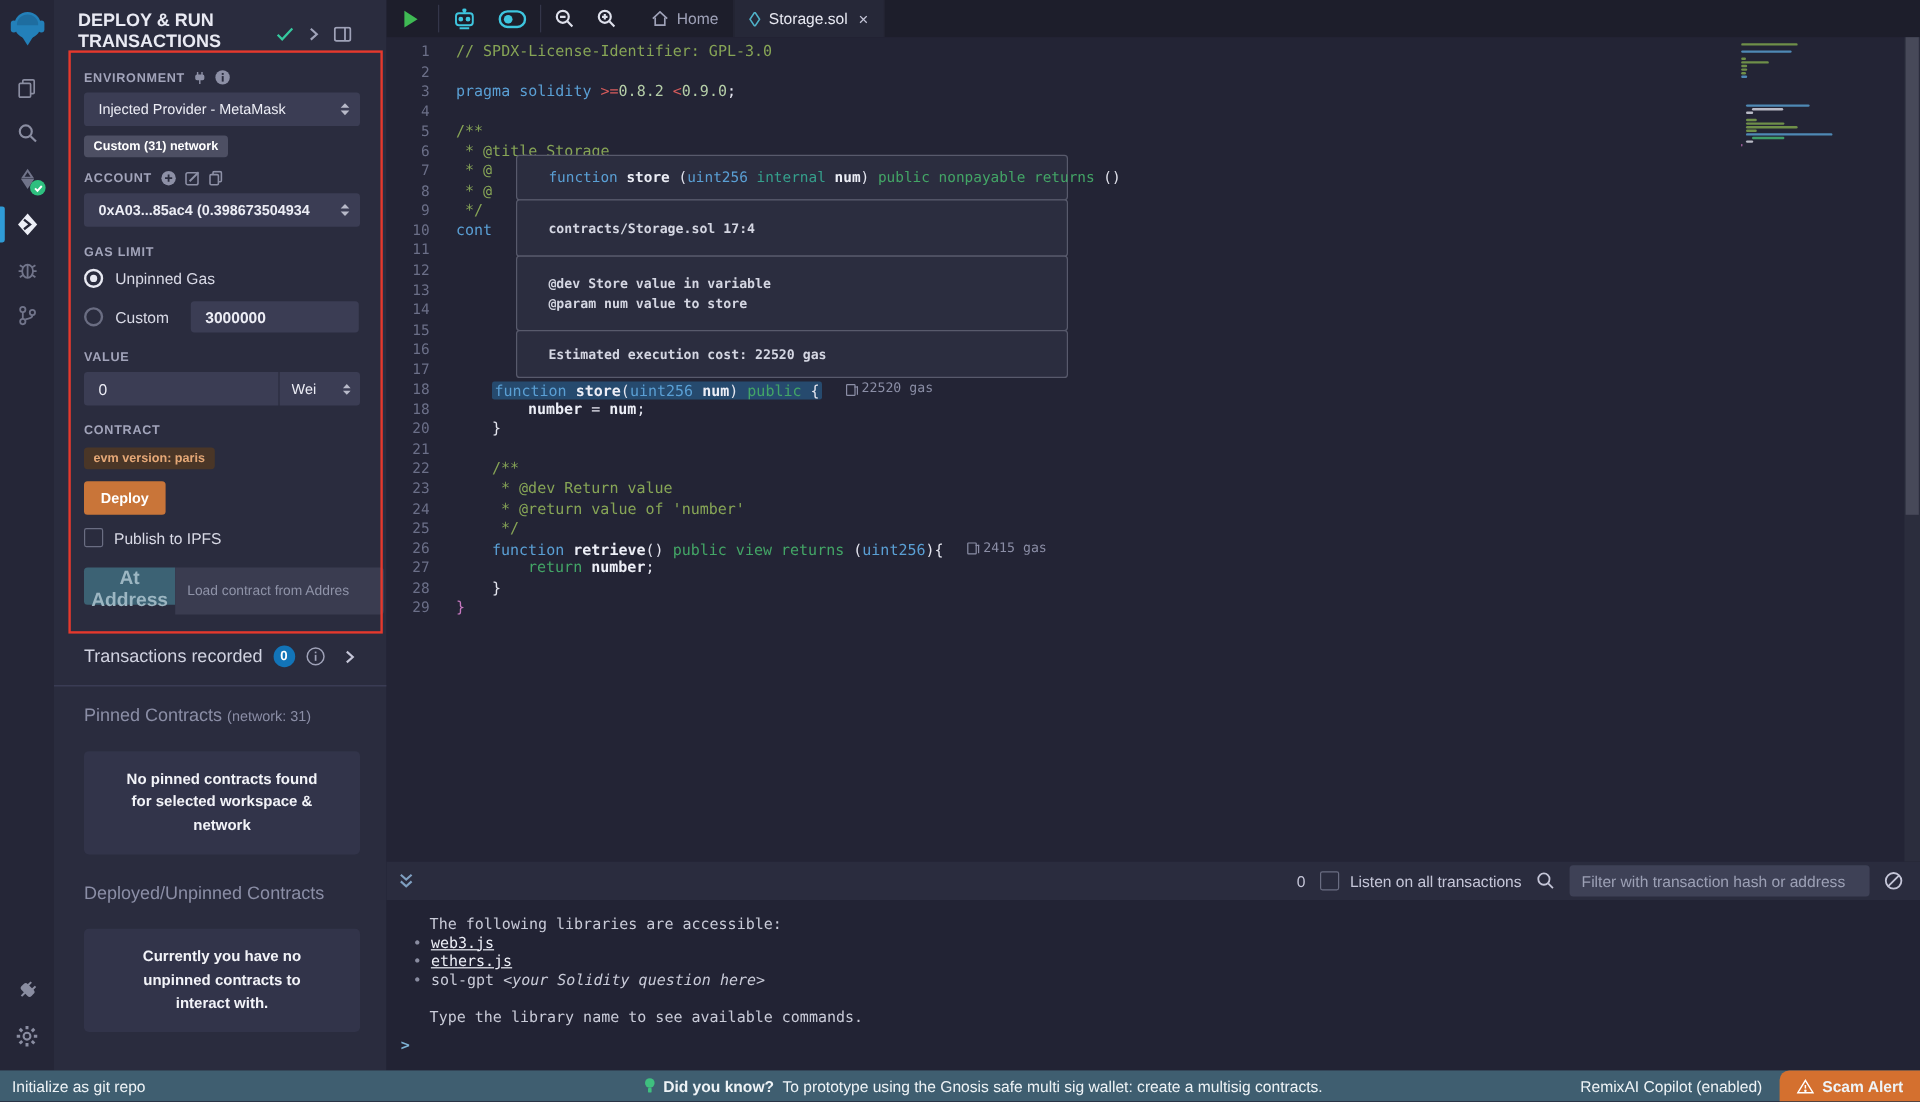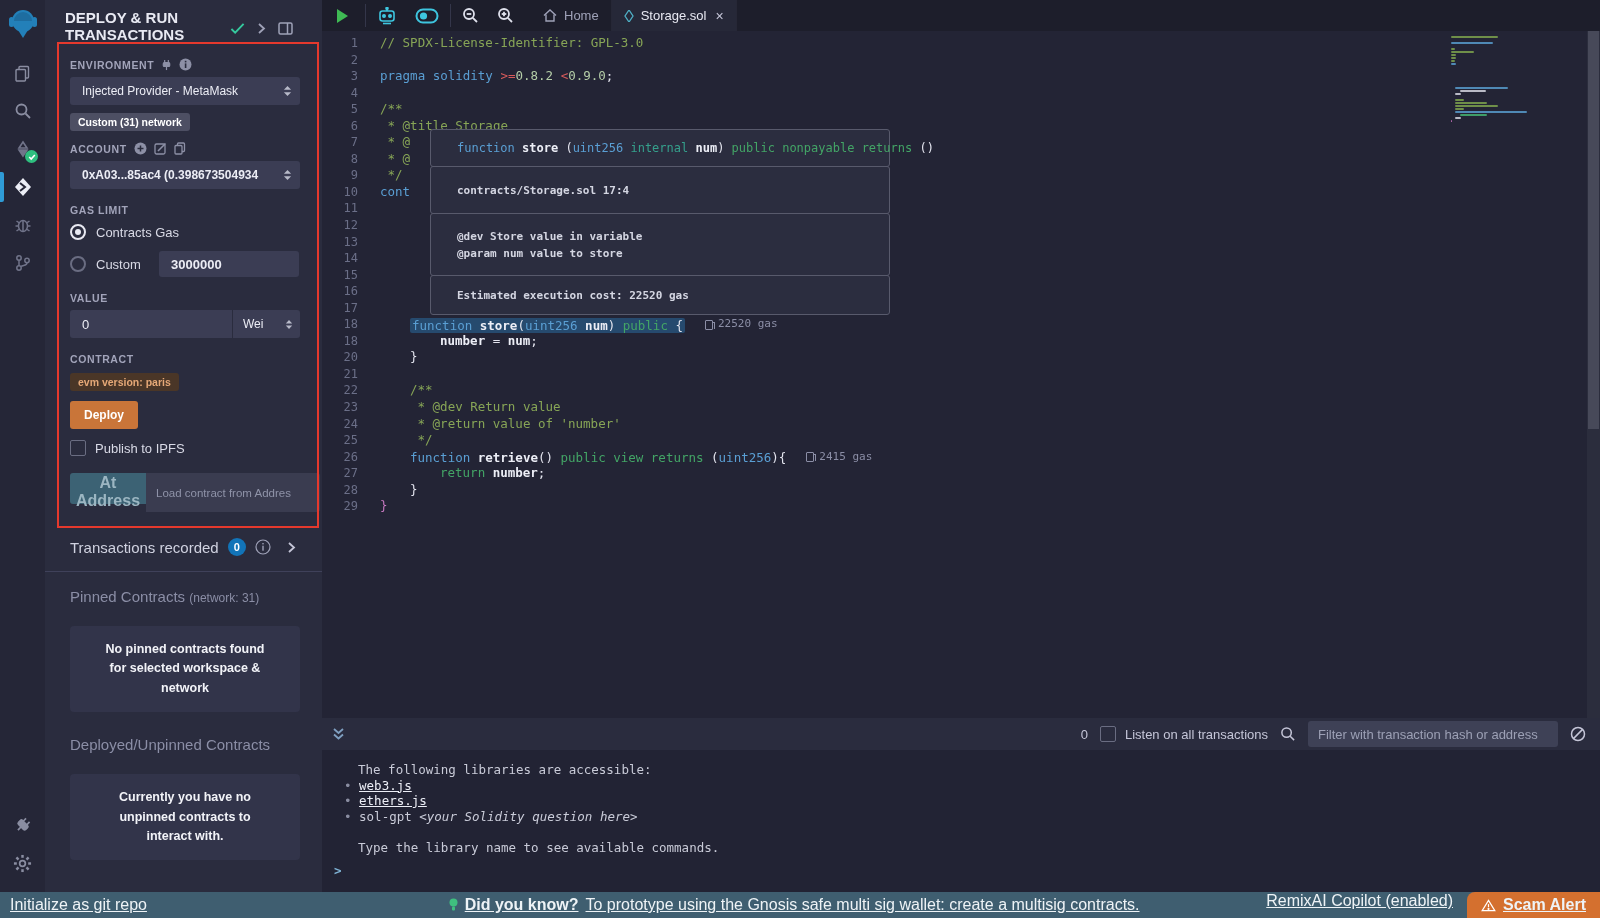--- a/index.html
+++ b/index.html
@@ -131,24 +131,24 @@
   .listen { display:flex; align-items:center; gap:9px; font-size:13px; color:#c5c6d8; }
   .terminal { position:absolute; top:750px; left:0; right:0; bottom:0; background:#222334;
               font-family:"DejaVu Sans Mono", monospace; font-size:12.5px; color:#c9cbd8; }
   .term-line { line-height:15.5px; white-space:pre; }
   .term-link { color:#eceef6; text-decoration:underline; cursor:pointer; }
   .term-it { font-style:italic; }
   .prompt { position:absolute; left:12px; bottom:14px; color:#7fb3d5; font-weight:bold; }
 
   
   .statusbar { position:absolute; left:0; right:0; bottom:0; height:26px; background:#3f5e70;
-               display:flex; align-items:center; color:#eef3f6; font-size:16px; z-index:7;text-decoration:underline; }
+               display:flex; align-items:center; color:#eef3f6; font-size:13px; z-index:7; }
   .sb-left { padding-left:10px; width:322px; flex:none; }
   .sb-center { flex:1; display:flex; align-items:center; justify-content:center; gap:7px; }
-  .sb-right { display:flex; align-items:flex-start; gap:14px; }
+  .sb-right { display:flex; align-items:center; gap:14px; }
   .scam { background:#d4702f; height:26px; display:flex; align-items:center; gap:7px; padding:0 14px;
           font-weight:bold; border-radius:8px 0 0 0; cursor:pointer; }
 </style>
 </head>
 <body>
 
 <div class="rail">
   <div class="logo">
     <svg width="30" height="32" viewBox="0 0 30 32">
       <circle cx="15" cy="13" r="11" fill="#2380b9"></circle>
@@ -315,21 +315,21 @@
           <polygon points="5,1 9,5.2 1,5.2"></polygon>
           <polygon points="1,7.8 9,7.8 5,12"></polygon>
         </svg>
     </div>
 
     <div class="lbl" style="margin-top:15px">
         <span>GAS LIMIT</span>
       </div>
     <div class="radio-row" style="margin-top:8px">
       <span class="radio on"></span>
-      <span>Contracts Gas</span>
+      <span>Unpinned Gas</span>
     </div>
     <div class="radio-row" style="margin-top:11px">
       <span class="radio"></span>
       <span style="width:53px">Custom</span>
       <input class="tinput" style="width: 140px; font-weight: bold;" value="3000000">
     </div>
 
     <div class="lbl" style="margin-top:15px">
         <span>VALUE</span>
       </div>

